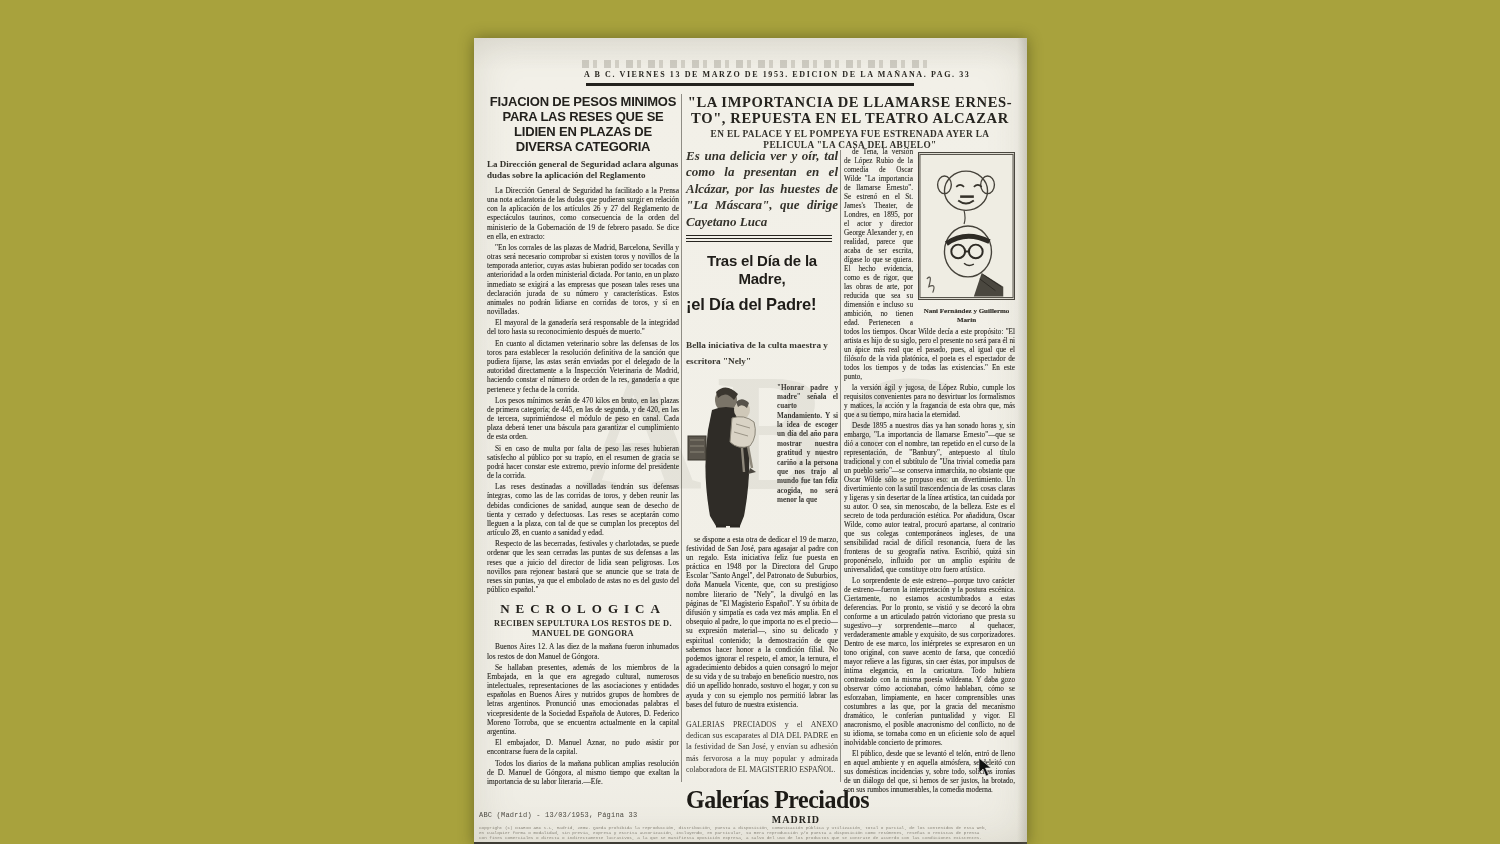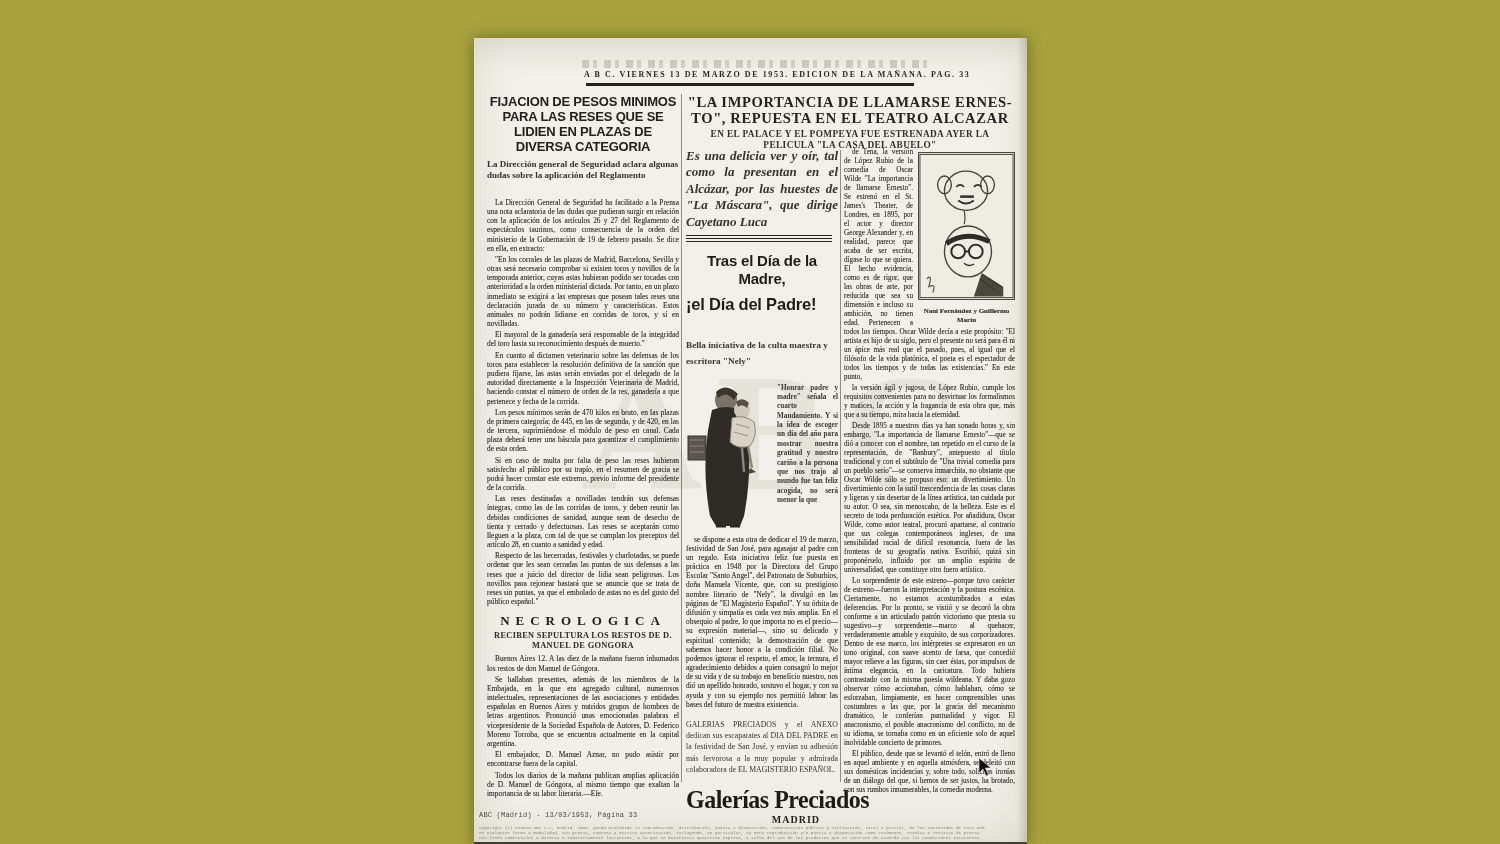--- a/index.html
+++ b/index.html
@@ -34,21 +34,21 @@
   .vrule.r2{left:366px;top:112px;height:632px;}
 
   
   .col-left{position:absolute;left:13px;top:56px;width:192px;}
   .lh1{font-family:"Liberation Sans",sans-serif;font-weight:700;font-size:13px;line-height:1.16;
     text-align:center;letter-spacing:-.2px;color:#23211d;}
   .lh2{font-weight:bold;font-size:9px;line-height:1.2;text-align:left;margin-top:5px;color:#35332c;}
   .body-txt{font-size:7.4px;line-height:1.24;text-align:justify;color:#3a3833;
     text-shadow:0 0 .35px rgba(58,56,51,.55);}
   .body-txt p{margin:0 0 2px;text-indent:8px;}
-  .col-left .body-txt{margin-top:17px;}
+  .col-left .body-txt{margin-top:5px;}
 
   .necro{margin-top:7px;}
   .necro-title{font-family:"Liberation Serif",serif;font-weight:bold;font-size:13px;letter-spacing:6px;
     text-align:center;white-space:nowrap;color:#23211d;}
   .necro-sub{font-weight:bold;font-size:8.4px;line-height:1.2;text-align:center;margin-top:2px;
     letter-spacing:.3px;color:#2e2c26;}
   .necro .body-txt{margin-top:3px;}
 
   
   .feature-head{position:absolute;left:210px;top:56px;width:332px;text-align:center;color:#26241f;}
@@ -121,21 +121,21 @@
       <p>Las reses destinadas a novilladas tendrán sus defensas íntegras, como las de las corridas de toros, y deben reunir las debidas condiciones de sanidad, aunque sean de desecho de tienta y cerrado y defectuosas. Las reses se aceptarán como lleguen a la plaza, con tal de que se cumplan los preceptos del artículo 28, en cuanto a sanidad y edad.</p>
       <p>Respecto de las becerradas, festivales y charlotadas, se puede ordenar que les sean cerradas las puntas de sus defensas a las reses que a juicio del director de lidia sean peligrosas. Los novillos para rejonear bastará que se anuncie que se trata de reses sin puntas, ya que el embolado de astas no es del gusto del público español."</p>
     </div>
     <div class="necro">
       <div class="necro-title">NECROLOGICA</div>
       <div class="necro-sub">RECIBEN SEPULTURA LOS RESTOS DE D. MANUEL DE GONGORA</div>
       <div class="body-txt">
         <p>Buenos Aires 12. A las diez de la mañana fueron inhumados los restos de don Manuel de Góngora.</p>
         <p>Se hallaban presentes, además de los miembros de la Embajada, en la que era agregado cultural, numerosos intelectuales, representaciones de las asociaciones y entidades españolas en Buenos Aires y nutridos grupos de hombres de letras argentinos. Pronunció unas emocionadas palabras el vicepresidente de la Sociedad Española de Autores, D. Federico Moreno Torroba, que se encuentra actualmente en la capital argentina.</p>
         <p>El embajador, D. Manuel Aznar, no pudo asistir por encontrarse fuera de la capital.</p>
-        <p>Todos los diarios de la mañana publican amplias aplicación de D. Manuel de Góngora, al mismo tiempo que exaltan la importancia de su labor literaria.—Efe.</p>
+        <p>Todos los diarios de la mañana publican amplias resolución de D. Manuel de Góngora, al mismo tiempo que exaltan la importancia de su labor literaria.—Efe.</p>
       </div>
     </div>
   </div>
 
   <div class="feature-head">
     <div class="fh-line">"LA IMPORTANCIA DE LLAMARSE ERNES-</div>
     <div class="fh-line">TO", REPUESTA EN EL TEATRO ALCAZAR</div>
     <div class="fh-sub">EN EL PALACE Y EL POMPEYA FUE ESTRENADA AYER LA PELICULA "LA CASA DEL ABUELO"</div>
   </div>
 

